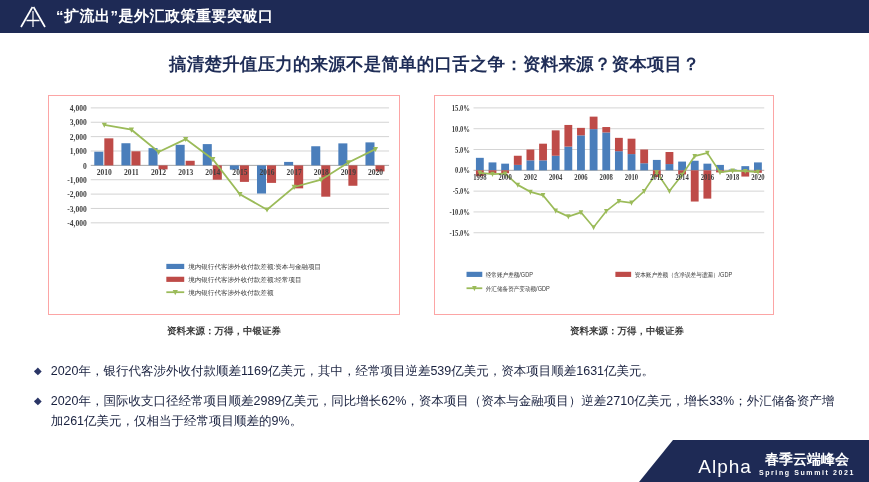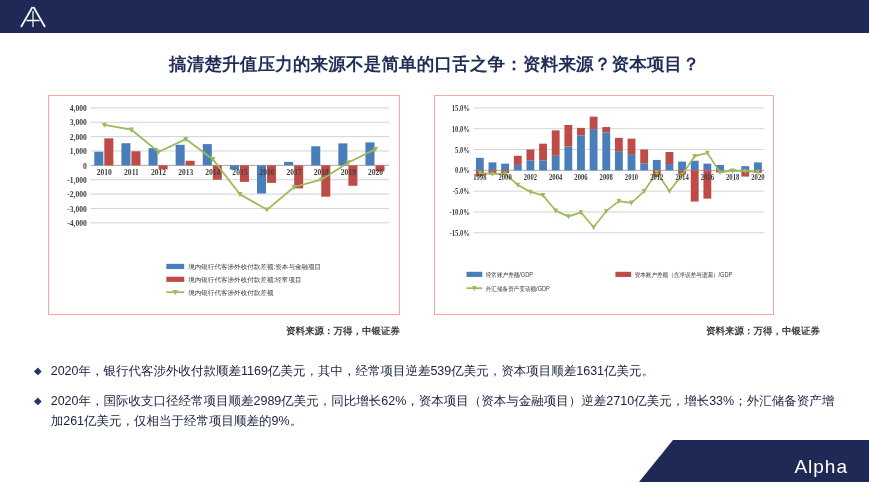--- a/index.html
+++ b/index.html
@@ -38,21 +38,21 @@
     background:#ffffff;
     box-sizing:border-box;
   }
   #chart-left{left:48px;width:352px;height:220px;}
   #chart-right{left:434px;width:340px;height:220px;}
 
   .plot{position:absolute;left:0;top:0;width:100%;height:100%;}
   .plot svg{display:block;width:100%;height:100%;}
 
   .src-note{
-    position:absolute;text-align:right;font-size:9.5px;color:#3a3a3a;
+    position:absolute;text-align:center;font-size:9.5px;color:#3a3a3a;
     font-weight:bold;width:352px;
   }
   #src-left{left:48px;top:325px;}
   #src-right{left:434px;top:325px;width:386px;}
 
   
   #bullets{
     position:absolute;left:34px;top:362px;width:810px;
   }
   .bullet{
@@ -95,20 +95,21 @@
 
 <div id="header">
   <span class="logo">
     <svg viewBox="0 0 30 22" width="30" height="22" aria-hidden="true">
       <path d="M14.5 1 L3 21" stroke="#ffffff" stroke-width="1.7" fill="none"></path>
       <path d="M15.5 1 L27 21" stroke="#ffffff" stroke-width="1.7" fill="none"></path>
       <path d="M8.5 14.5 L21.5 14.5" stroke="#ffffff" stroke-width="1.5" fill="none"></path>
       <path d="M15 5 L15 21" stroke="#ffffff" stroke-width="1.2" fill="none"></path>
     </svg>
   </span>
+  <span class="htitle">“扩流出”是外汇政策重要突破口</span>
 </div>
 
 <div id="slide-title">搞清楚升值压力的来源不是简单的口舌之争：资料来源？资本项目？</div>
 
 <div class="chart-box" id="chart-left">
   <div class="plot">
     <svg id="svg-left" viewBox="0 0 352 220" preserveAspectRatio="none">
         <line x1="42" y1="12" x2="342" y2="12" stroke="#bfbfbf" stroke-width="0.7"></line>
         <text x="38" y="15.2" text-anchor="end" font-size="7.6" fill="#404040" font-family="&quot;Liberation Serif&quot;, serif" font-weight="bold">4,000</text>
         <line x1="42" y1="26.5" x2="342" y2="26.5" stroke="#bfbfbf" stroke-width="0.7"></line>
@@ -303,14 +304,18 @@
   <div class="bullet">
     <span class="dot">◆</span>
     <span class="btxt">2020年，国际收支口径经常项目顺差2989亿美元，同比增长62%，资本项目（资本与金融项目）逆差2710亿美元，增长33%；外汇储备资产增加261亿美元，仅相当于经常项目顺差的9%。</span>
   </div>
 </div>
 
 <div id="footer">
   <div class="shape"></div>
   <div class="fcontent">
     <span class="alpha">Alpha</span>
+    <span class="rblock">
+      <span class="cn">春季云端峰会</span>
+      <span class="en">Spring Summit 2021</span>
+    </span>
   </div>
 </div>
 
 </body></html>

